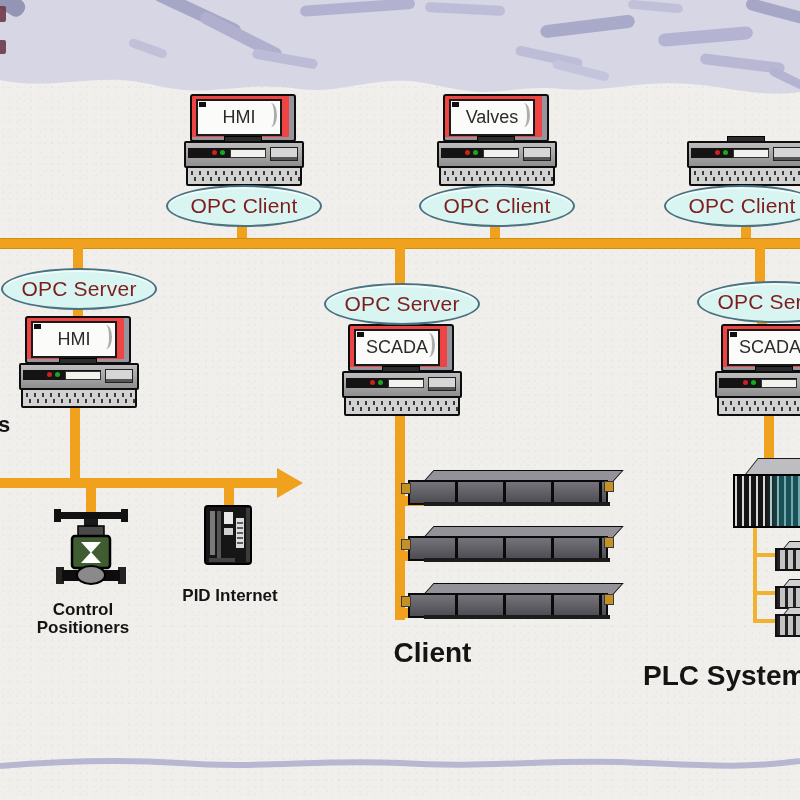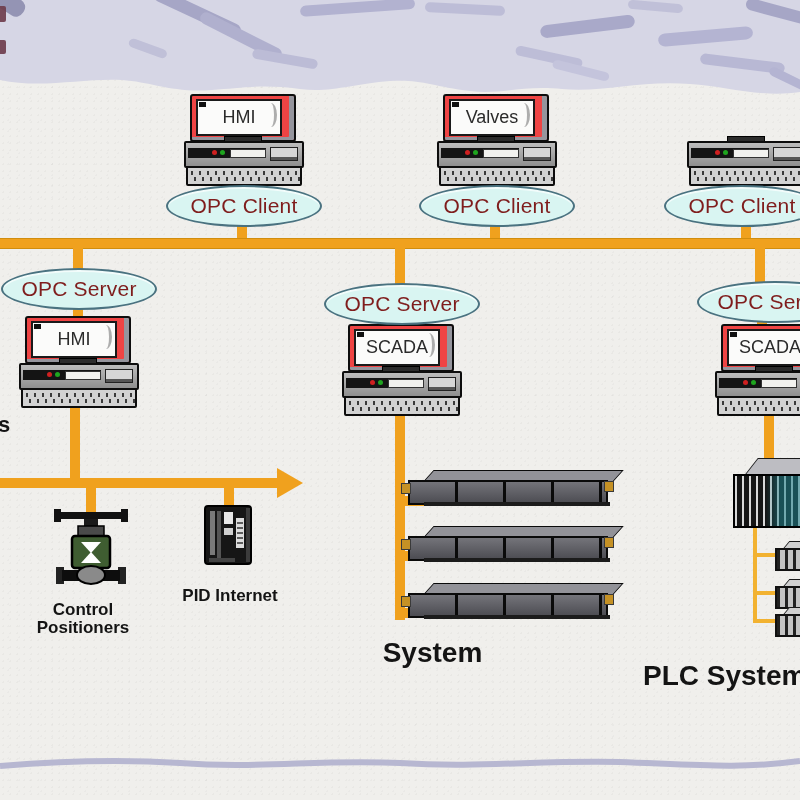--- a/index.html
+++ b/index.html
@@ -345,16 +345,16 @@
 <span class="lbl" style="left:-2px;top:412px;font-size:22px">s</span>
 
 <div class="lbl lbl-small" style="left:18px;top:601px;width:130px">
   <div>Control</div>
   <div>Positioners</div>
 </div>
 
 <div class="lbl lbl-small" style="left:160px;top:587px;width:140px">PID Internet</div>
 
 <div class="lbl lbl-big" style="left:345px;top:636px;width:175px">
-  <div>System</div>
+  <div>Client</div>
 </div>
 
 <div class="lbl lbl-big" style="left:643px;top:659px;width:220px;text-align:left">PLC System</div>
 
 </body></html>

